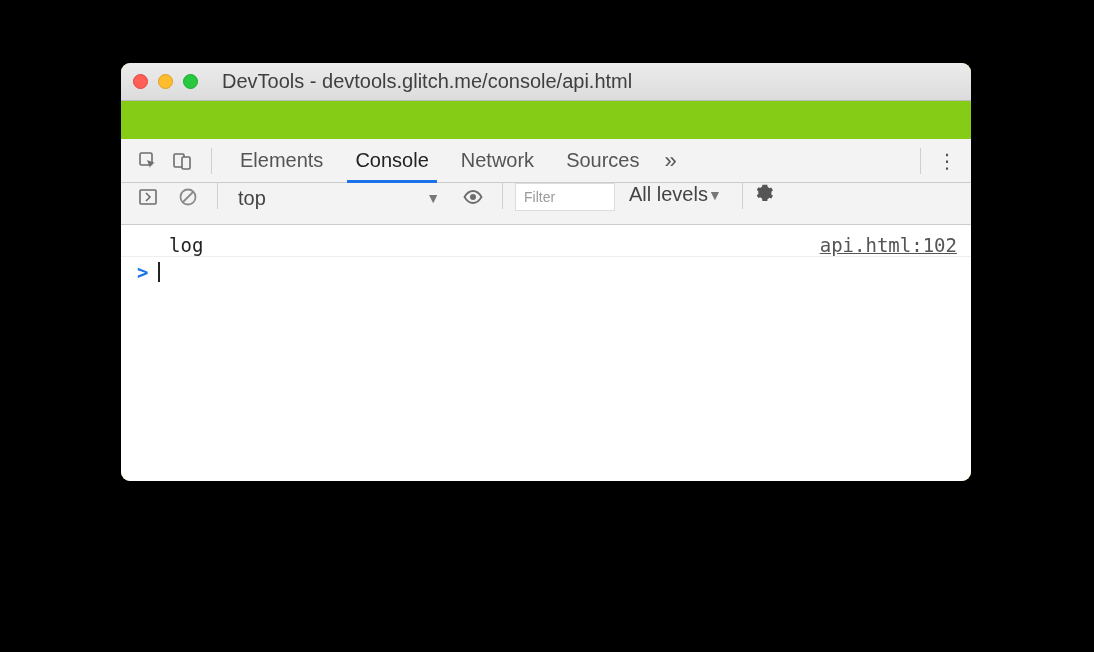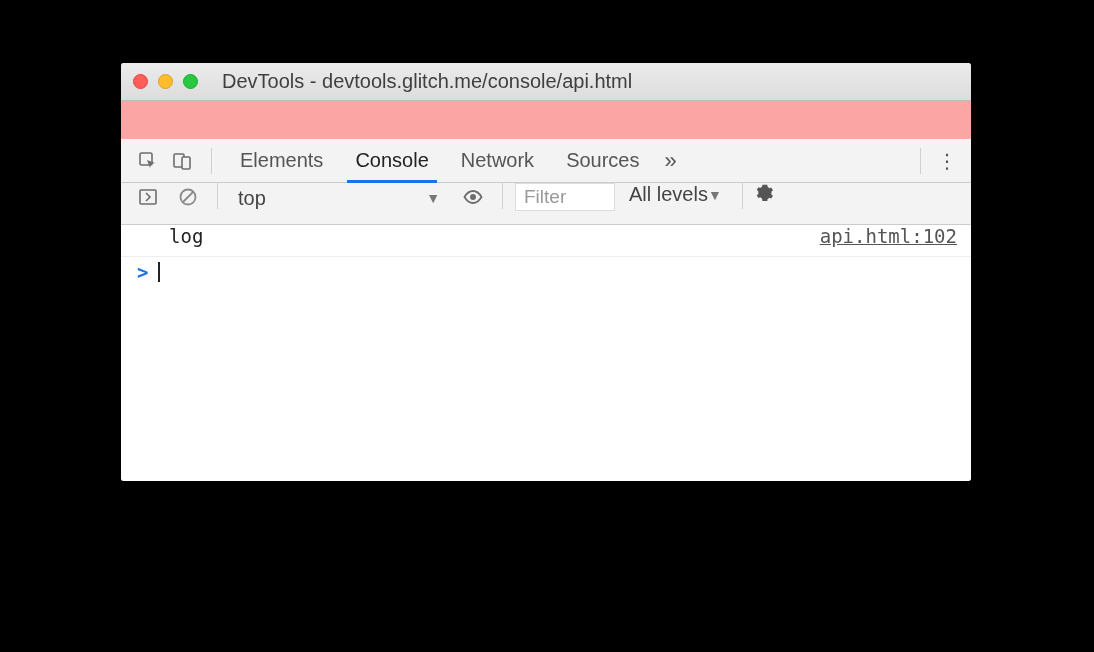--- a/index.html
+++ b/index.html
@@ -12,22 +12,22 @@
     font-size: 20px;
     color: #333;
     position: relative;
   }
   .window {
     position: absolute;
     left: 121px;
     top: 63px;
     width: 850px;
     height: 418px;
-    background: #fca5a5;
-    border-radius: 3px;
+    background: #84cc16;
+    border-radius: 9px;
     box-shadow: 0 18px 50px rgba(0,0,0,0.5), 0 0 0 1px rgba(0,0,0,0.18);
     overflow: hidden;
     display: flex;
     flex-direction: column;
   }
   .titlebar {
     height: 38px;
     background: linear-gradient(#ececec,#dcdcdc);
     border-bottom: 1px solid #bcbcbc;
     display: flex;
@@ -110,38 +110,38 @@
     padding:0 10px 0 8px;
     color:#444;
     cursor:pointer;
   }
   .ctx-select .caret { color:#777; font-size:14px; }
   .filter-input {
     width:100px; height:28px;
     border:1px solid #ddd;
     background:#fff;
     padding:0 8px;
-    font-size:19px;
+    font-size:14px;
     color:#333;
   }
   .filter-input::placeholder{color:#9a9a9a;}
   .levels {
     display:flex; align-items:center; gap:0;
     color:#444; font-size:20px; padding:0 8px;
     cursor:pointer;
   }
   .levels .caret{color:#777;font-size:14px;}
   .gear { color:#555; cursor:pointer; width:30px; text-align:center; font-size:22px;}
   .console-body {
     flex:1; background:#fff; overflow:auto;
     font-family:Menlo,Consolas,monospace;
     font-size:19px;
   }
   .log-row {
-    display:flex; align-items:flex-start;
+    display:flex; align-items:flex-end;
     height:32px;
     padding:0 14px 0 48px;
     border-bottom:1px solid #eee;
   }
   .log-msg { flex:1; color:#222; }
   .log-src { color:#555; text-decoration:underline; cursor:pointer;}
   .prompt-row {
     display:flex; align-items:center;
     height:30px;
     padding:0 14px 0 16px;

